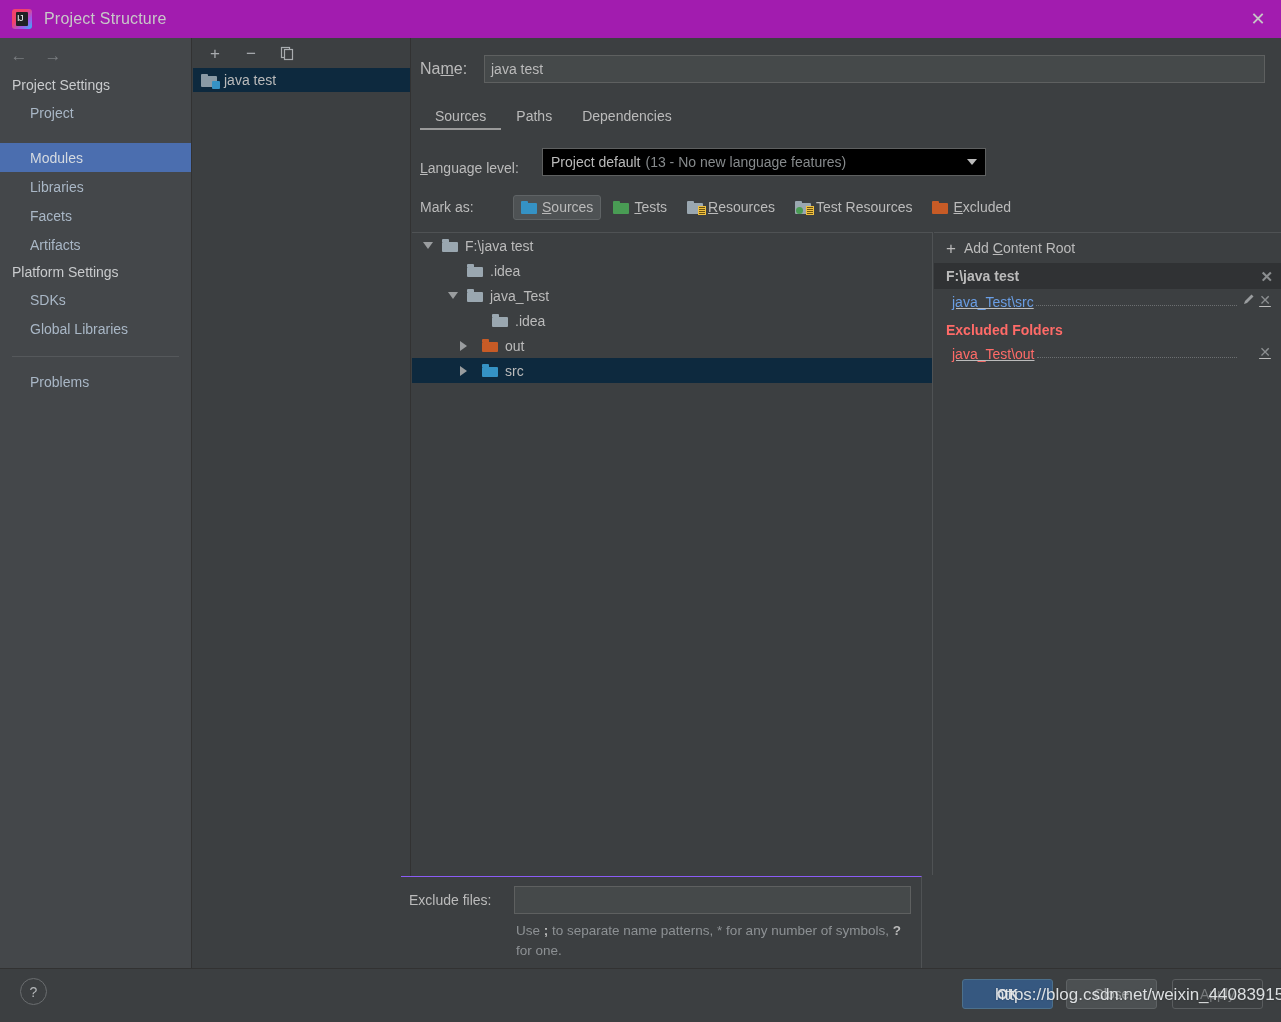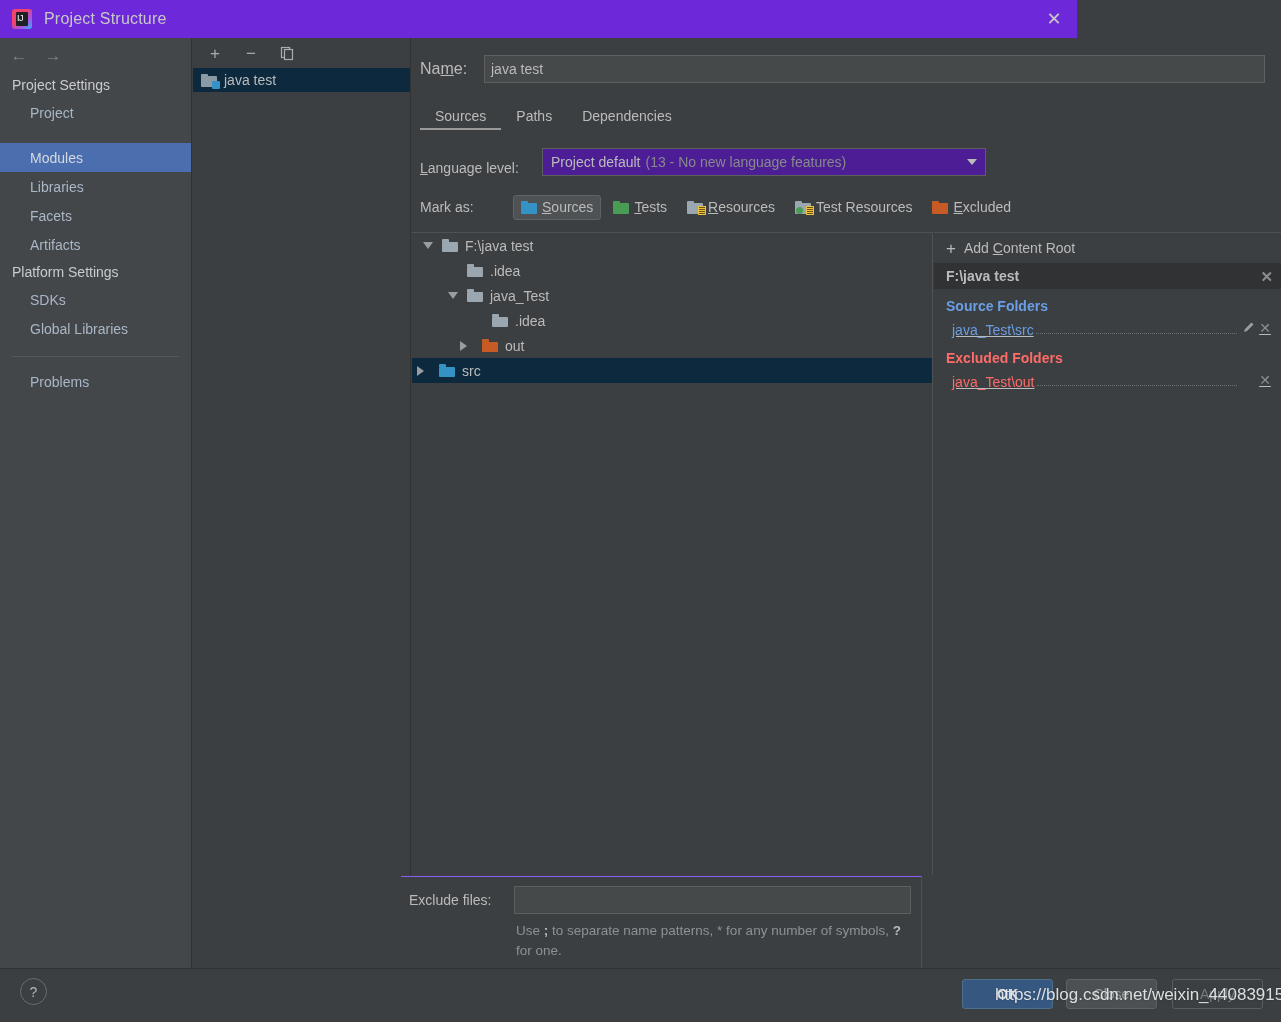--- a/index.html
+++ b/index.html
@@ -6,22 +6,22 @@
   html, body {
     width: 1281px; height: 1022px;
     background: #3c3f41;
     font-family: "Liberation Sans", sans-serif;
     overflow: hidden;
   }
   body { position: relative; color: #bbbbbb; font-size: 14px; }
 
   
   .titlebar {
-    position: absolute; left: 0; top: 0; width: 1077px; height: 38px;
-    background: #6d28d9;
+    position: absolute; left: 0; top: 0; width: 1281px; height: 38px;
+    background: #a21caf;
     display: flex; align-items: center;
   }
   .app-icon {
     width: 20px; height: 20px; margin-left: 12px; margin-right: 12px;
     position: relative; flex: none;
     border-radius: 3px;
     background: linear-gradient(135deg,#f2436c 0%,#f2436c 38%,#9f58e8 70%,#2fb6f6 100%);
     overflow: hidden;
   }
   .app-icon::after {
@@ -86,21 +86,21 @@
   }
   .tabs { display: flex; align-items: flex-end; gap: 0; margin: 14px 0 0 8px; height: 30px; }
   .tab {
     padding: 0 15px; height: 28px; line-height: 28px; font-size: 14px; color: #bbbbbb;
   }
   .tab.active { border-bottom: 2px solid #9a9a9a; }
 
   .lang-row { display: flex; align-items: flex-end; margin: 18px 0 0 8px; }
   .lang-label { width: 122px; font-size: 14px; color: #bbbbbb; }
   .combo {
-    position: relative; width: 444px; height: 28px; background: #4c1d95;
+    position: relative; width: 444px; height: 28px; background: #000000;
     border: 1px solid #5e6060; display: flex; align-items: center; padding-left: 8px;
     font-size: 14px; color: #bbbbbb;
   }
   .combo .dim { color: #868a8c; margin-left: 5px; }
   .combo .arrow {
     position: absolute; right: 8px; top: 50%; transform: translateY(-50%);
     width: 0; height: 0; border-left: 5px solid transparent; border-right: 5px solid transparent;
     border-top: 6px solid #bbbbbb;
   }
 
@@ -384,21 +384,21 @@
     <span class="twisty">
         <span class="tri-right"></span>
       </span>
     <span class="folder" style="margin-left:11px">
         <span class="tab-t" style="background:#c75b26"></span>
         <span class="body" style="background:#c75b26"></span>
       </span>
     <span class="tree-label">out</span>
   </div>
 
-  <div class="tree-row selected" style="">
+  <div class="tree-row selected" style="padding-left:43px">
     <span class="twisty">
         <span class="tri-right"></span>
       </span>
     <span class="folder" style="margin-left:11px">
         <span class="tab-t" style="background:#3592c4"></span>
         <span class="body" style="background:#3592c4"></span>
       </span>
     <span class="tree-label">src</span>
   </div>
 </div>
@@ -418,21 +418,20 @@
   <div class="add-root">
     <span class="plus-sign">+</span>
     <span><span>Add </span><u>C</u><span>ontent Root</span></span>
   </div>
 
   <div class="root-header">
     <span>F:\java test</span>
     <span class="x">✕</span>
   </div>
 
-  <div class="grp-title src">Source Folders</div>
   <div class="root-item">
     <span class="txt src">java_Test\src</span>
     <span class="dots"></span>
     <span class="ic">
       <svg width="12" height="12" viewBox="0 0 12 12" aria-hidden="true">
         <path d="M1 11l1-3 6.5-6.5 2 2L4 10z" fill="#9a9d9f"></path>
       </svg>
     </span>
     <span class="ic">✕</span>
   </div>

